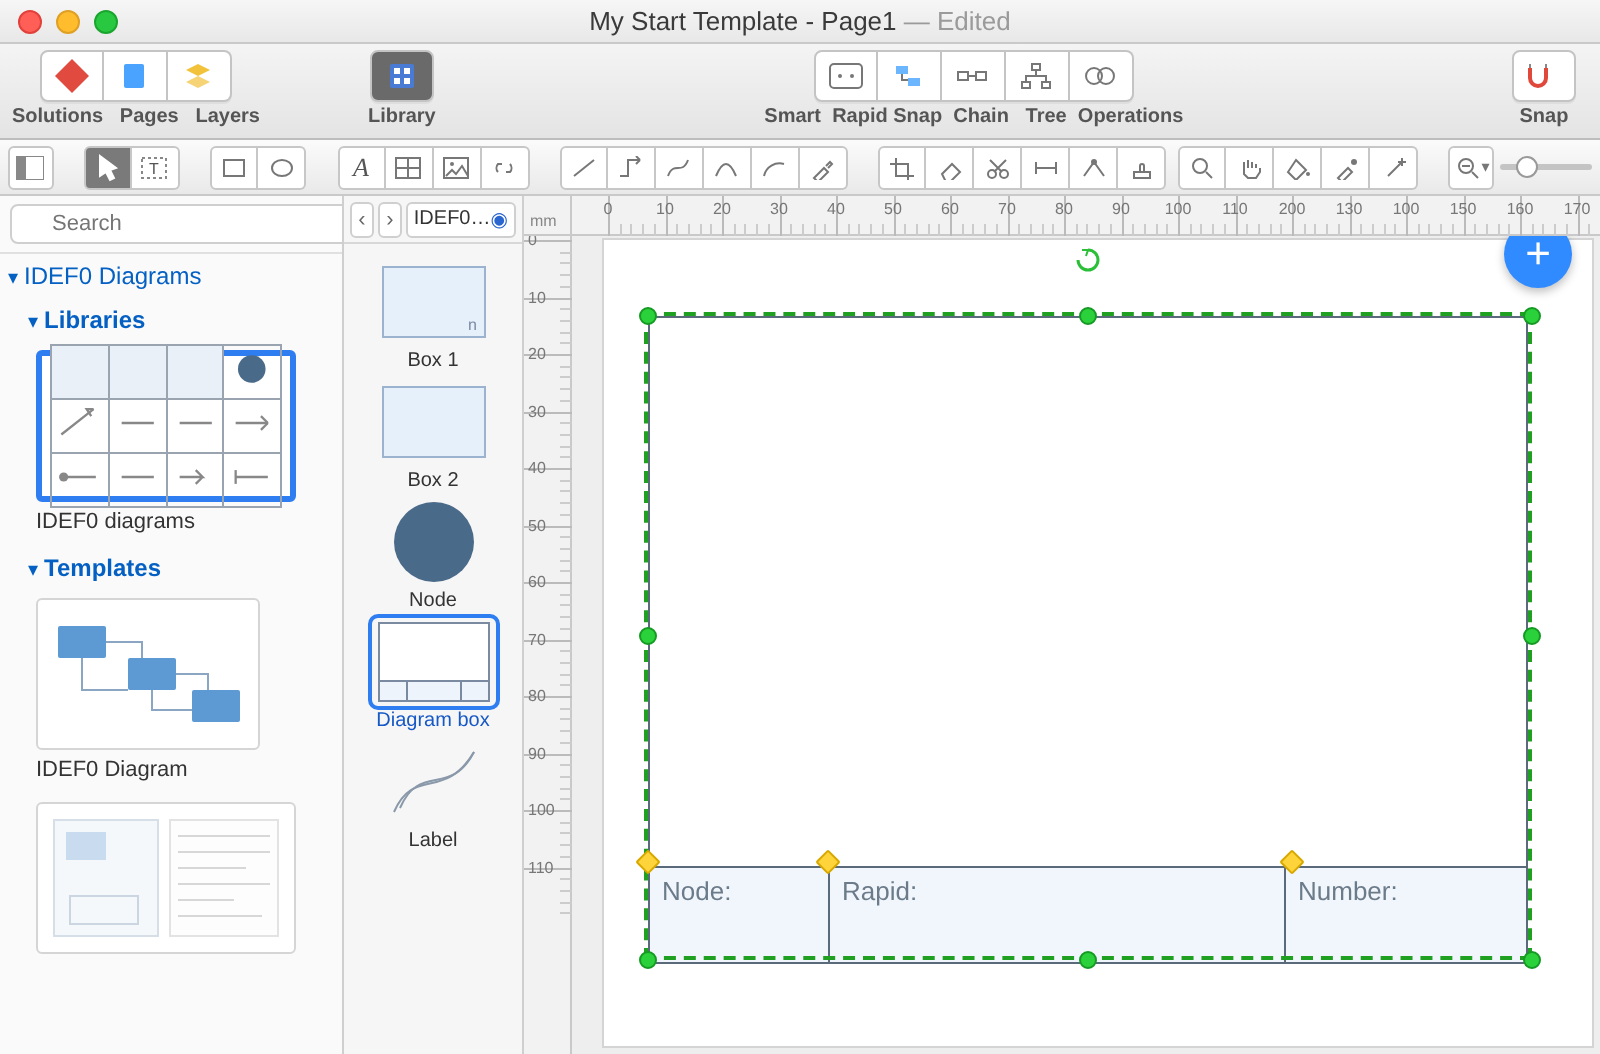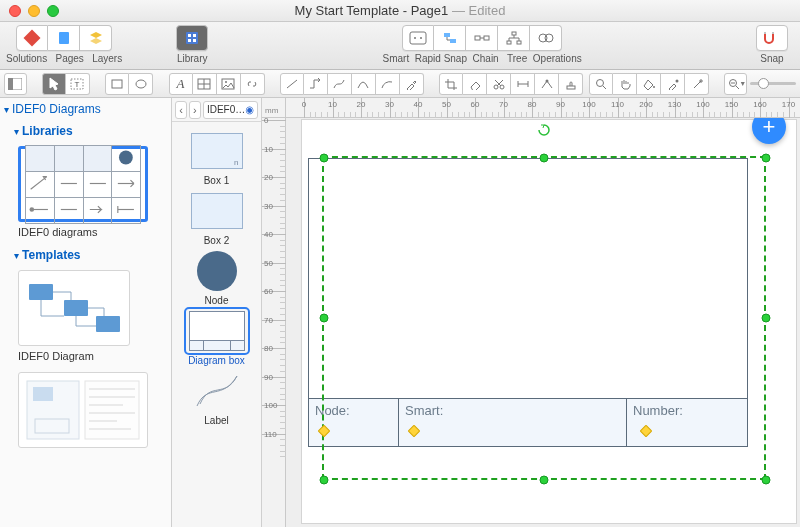--- a/index.html
+++ b/index.html
@@ -15,21 +15,21 @@
   .title .sub { color:#9a9a9a; }
   
   .toolbar { height:48px; background:linear-gradient(#f4f4f4,#e4e4e4); border-bottom:1px solid #bdbdbd; display:flex; align-items:flex-start; padding:3px 6px 0; }
   .tb-group { display:flex; flex-direction:column; align-items:center; margin-right:6px;}
   .tb-btn { width:32px; height:26px; background:#fff; border:1px solid #c4c4c4; border-radius:4px; display:flex; align-items:center; justify-content:center; box-shadow:0 1px 0 rgba(0,0,0,.05);}
   .tb-seg { display:flex; }
   .tb-seg .tb-btn { border-radius:0; margin:0; }
   .tb-seg .tb-btn:first-child { border-radius:4px 0 0 4px; }
   .tb-seg .tb-btn:last-child { border-radius:0 4px 4px 0; border-left:none;}
   .tb-seg .tb-btn + .tb-btn{border-left:none;}
-  .tb-label { font-size:10px; color:#555; margin-top:2px; }
+  .tb-label { font-size:10px; color:#555; margin-top:2px;font-weight:bold; }
   .tb-spacer { flex:1; }
   
   .shapebar { height:28px; background:linear-gradient(#fbfbfb,#e9e9e9); border-bottom:1px solid #c9c9c9; display:flex; align-items:center; padding:0 4px; gap:3px;}
   .sb-seg { display:flex; }
   .sb-btn { width:24px; height:22px; background:#fff; border:1px solid #c7c7c7; display:flex; align-items:center; justify-content:center; border-radius:3px;}
   .sb-seg .sb-btn{border-radius:0;}
   .sb-seg .sb-btn:first-child{border-radius:3px 0 0 3px;}
   .sb-seg .sb-btn:last-child{border-radius:0 3px 3px 0;}
   .sb-seg .sb-btn + .sb-btn{border-left:none;}
   .sb-gap { width:10px; }
@@ -370,20 +370,32 @@
   <div class="zoom-slider">
     <div class="zoom-track">
         <div class="zoom-thumb"></div>
       </div>
   </div>
 </div>
 
 <div class="main">
 
   <div class="sidebar">
+    <div class="search-row">
+      <div class="search-wrap">
+        <span class="mag">
+          <svg width="12" height="12">
+              <circle cx="5" cy="5" r="3.5" fill="none" stroke="#999"></circle>
+              <line x1="8" y1="8" x2="11" y2="11" stroke="#999"></line>
+            </svg>
+        </span>
+        <input class="search" placeholder="Search" style="">
+      </div>
+
+    </div>
     <div class="tree-hdr">
         <span class="tri open"></span>
         <span>IDEF0 Diagrams</span>
       </div>
     <div class="tree-hdr sub">
         <span class="tri open"></span>
         <b>Libraries</b>
       </div>
     <div class="thumb-area">
       <div class="thumb sel" style="width:130px;height:76px;padding:4px">
@@ -704,24 +716,24 @@
         <div class="tick min" style="top: 309.8px;"></div>
         <div class="tick" style="top: 315.5px;"></div>
         <div class="lab" style="top: 315.5px;">110</div>
         <div class="tick min" style="top: 321.2px;"></div>
         <div class="tick min" style="top: 326.9px;"></div>
         <div class="tick min" style="top: 332.6px;"></div>
         <div class="tick min" style="top: 338.3px;"></div>
       </div>
     <div class="page"></div>
 
-    <div class="diagram-box" style="left:46px;top:60px;width:440px;height:289px">
+    <div class="diagram-box" style="left:62px;top:60px;width:440px;height:324px">
       <div class="diagram-foot">
         <div class="cell" style="width:90px">Node:</div>
-        <div class="cell" style="flex:1">Smart:</div>
+        <div class="cell" style="flex:1">Rapid:</div>
         <div class="cell" style="width:120px">Number:</div>
       </div>
     </div>
 
     <div class="sel-rect" style="left:60px;top:58px;width:444px;height:324px"></div>
     <div class="rot" style="left:282px;top:32px"><svg width="12" height="12">
           <path d="M6 1a5 5 0 11-5 5" fill="none" stroke="#2bbf38" stroke-width="1.5"></path>
           <path d="M3 1l3 0-1 3" fill="none" stroke="#2bbf38"></path>
         </svg></div>
     <div class="handle" style="left:62px;top:60px"></div>

